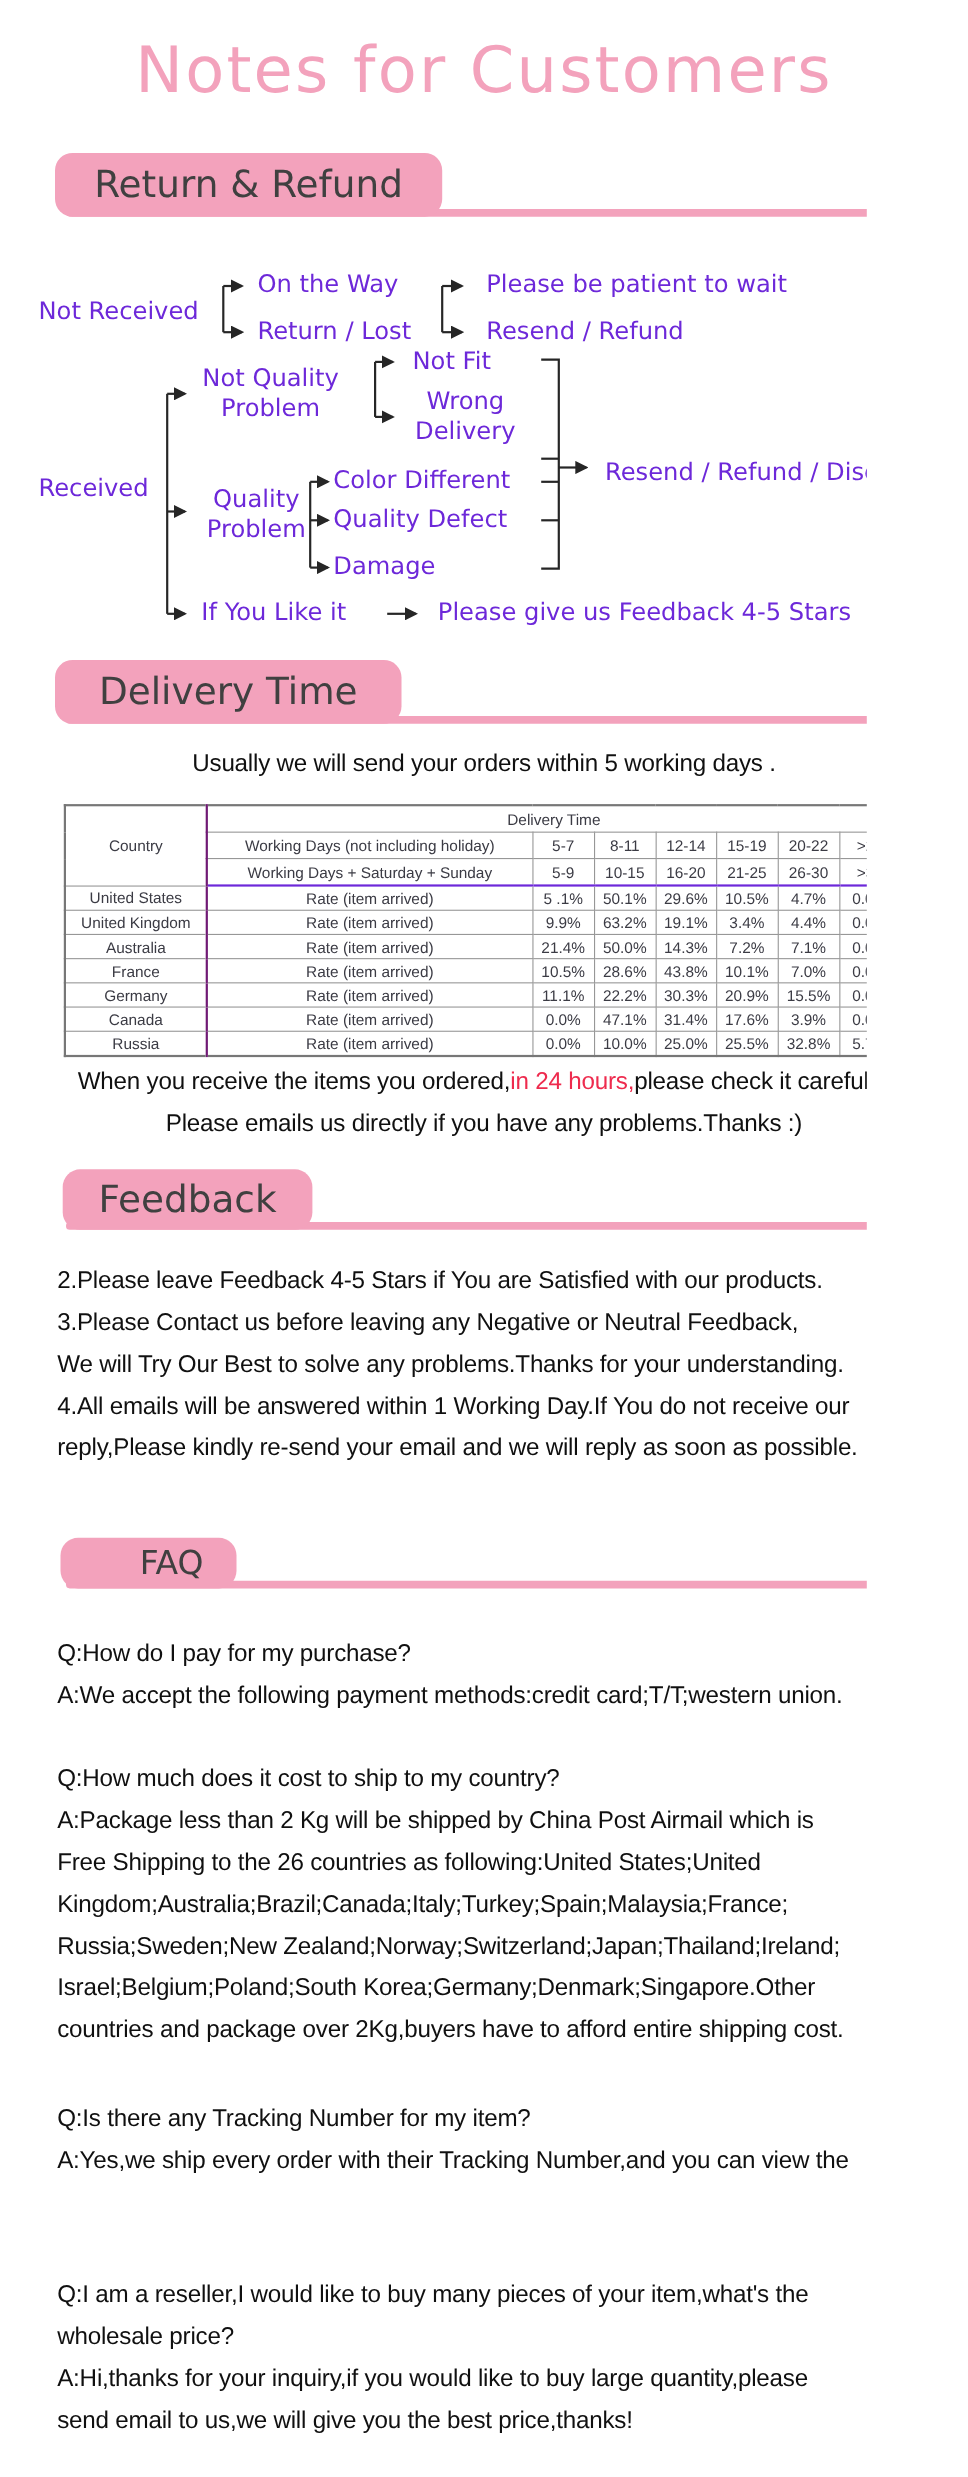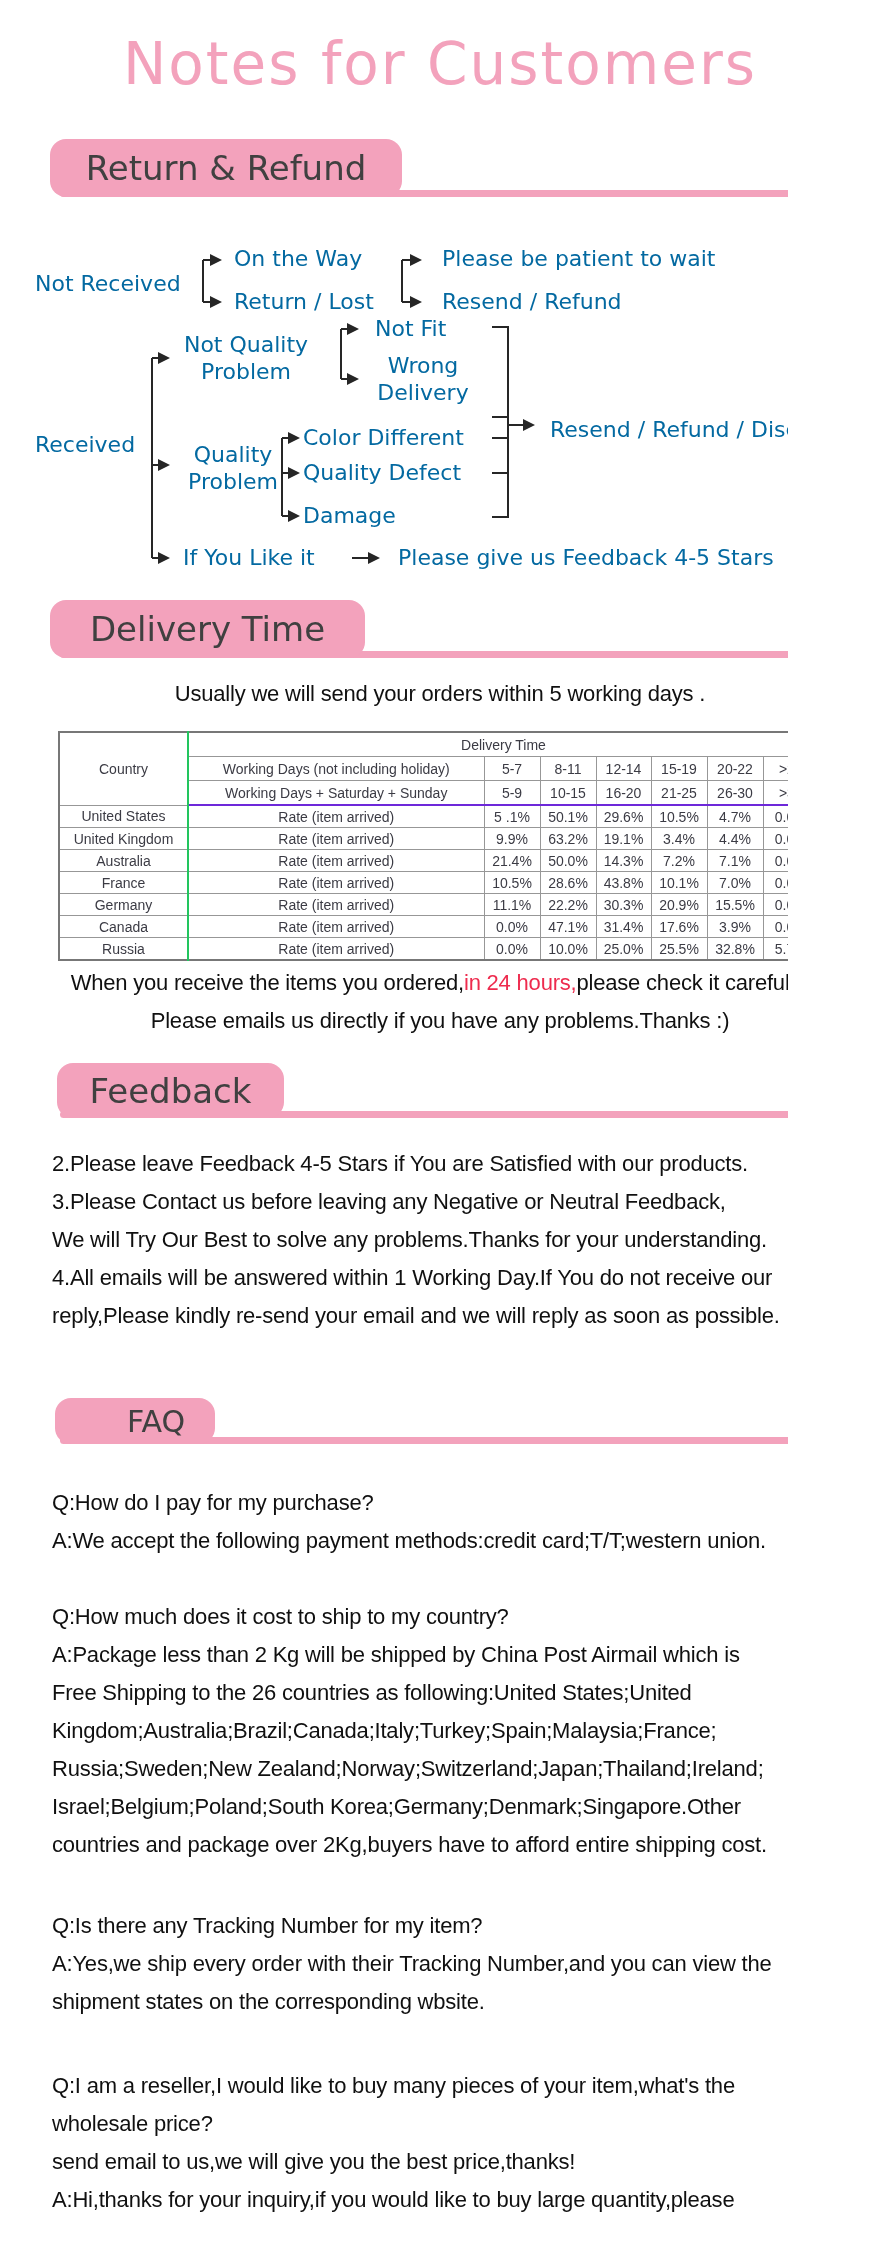--- a/index.html
+++ b/index.html
@@ -8,36 +8,36 @@
   .title{position:absolute;left:0;top:30px;width:880px;margin:0;text-align:center;
          font-size:58px;font-weight:normal;color:#f3a2bc;letter-spacing:2px;
          font-family:"DejaVu Sans",sans-serif;}
   .rule{position:absolute;left:60px;width:760px;height:7px;background:#f3a2bc;border-radius:4px;z-index:1;}
   .badge{position:absolute;background:#f3a2bc;border-radius:16px;color:#404040;z-index:2;
          display:flex;align-items:center;justify-content:center;font-size:34px;
          font-family:"DejaVu Sans",sans-serif;}
   .badge-sm{font-size:30px;}
   .flow{position:absolute;left:0;top:240px;width:880px;height:340px;}
   .flow svg{position:absolute;left:0;top:0;}
-  .fc{position:absolute;white-space:nowrap;font-size:22px;line-height:28px;color:#0369a1;
+  .fc{position:absolute;white-space:nowrap;font-size:22px;line-height:28px;color:#6d28d9;
       font-family:"DejaVu Sans",sans-serif;}
   .fc2{line-height:27px;text-align:center;}
   .center-line{position:absolute;left:0;width:880px;text-align:center;font-size:22px;
                color:#101010;font-family:"Liberation Sans",sans-serif;letter-spacing:-0.2px;}
   .red{color:#ee2b4e;}
   .para{position:absolute;font-size:22px;line-height:38px;color:#101010;
         font-family:"Liberation Sans",sans-serif;letter-spacing:-0.2px;white-space:nowrap;}
   table.dt{position:absolute;left:58px;top:731px;border-collapse:collapse;table-layout:fixed;
            width:760px;font-family:"Liberation Sans",sans-serif;font-size:14px;color:#3b3b44;
            border:2px solid #777777;}
   table.dt td{border:1px solid #979797;text-align:center;padding:0 2px;overflow:hidden;
               white-space:nowrap;height:21px;}
   table.dt tr.h td{height:23px;}
   table.dt tr.h3 td{border-bottom:2px solid #6d28d9;}
-  table.dt td.cty{border-right:2px solid #22c55e;}
+  table.dt td.cty{border-right:2px solid #701a75;}
 </style>
 </head>
 <body>
 
 <div class="page">
 
   <h1 class="title">Notes for Customers</h1>
 
   <div class="rule" style="top:190px;"></div>
   <div class="badge" style="left:50px;top:139px;width:352px;height:58px;">
@@ -267,23 +267,22 @@
     <div>Free Shipping  to the 26 countries as following:United States;United</div>
     <div>Kingdom;Australia;Brazil;Canada;Italy;Turkey;Spain;Malaysia;France;</div>
     <div>Russia;Sweden;New Zealand;Norway;Switzerland;Japan;Thailand;Ireland;</div>
     <div>Israel;Belgium;Poland;South Korea;Germany;Denmark;Singapore.Other</div>
     <div>countries and package over 2Kg,buyers have to afford entire shipping cost.</div>
   </div>
 
   <div class="para" style="left:52px;top:1907px;">
     <div>Q:Is there any Tracking Number for my item?</div>
     <div>A:Yes,we ship every order with their Tracking Number,and you can view the</div>
-    <div>shipment states on the corresponding wbsite.</div>
   </div>
 
   <div class="para" style="left:52px;top:2067px;">
     <div>Q:I am a reseller,I would like to buy many pieces of your item,what's the</div>
     <div>wholesale price?</div>
+    <div>A:Hi,thanks for your inquiry,if you would like to buy large quantity,please</div>
     <div>send email to us,we will give you the best price,thanks!</div>
-    <div>A:Hi,thanks for your inquiry,if you would like to buy large quantity,please</div>
   </div>
 
 </div>
 
 </body></html>

